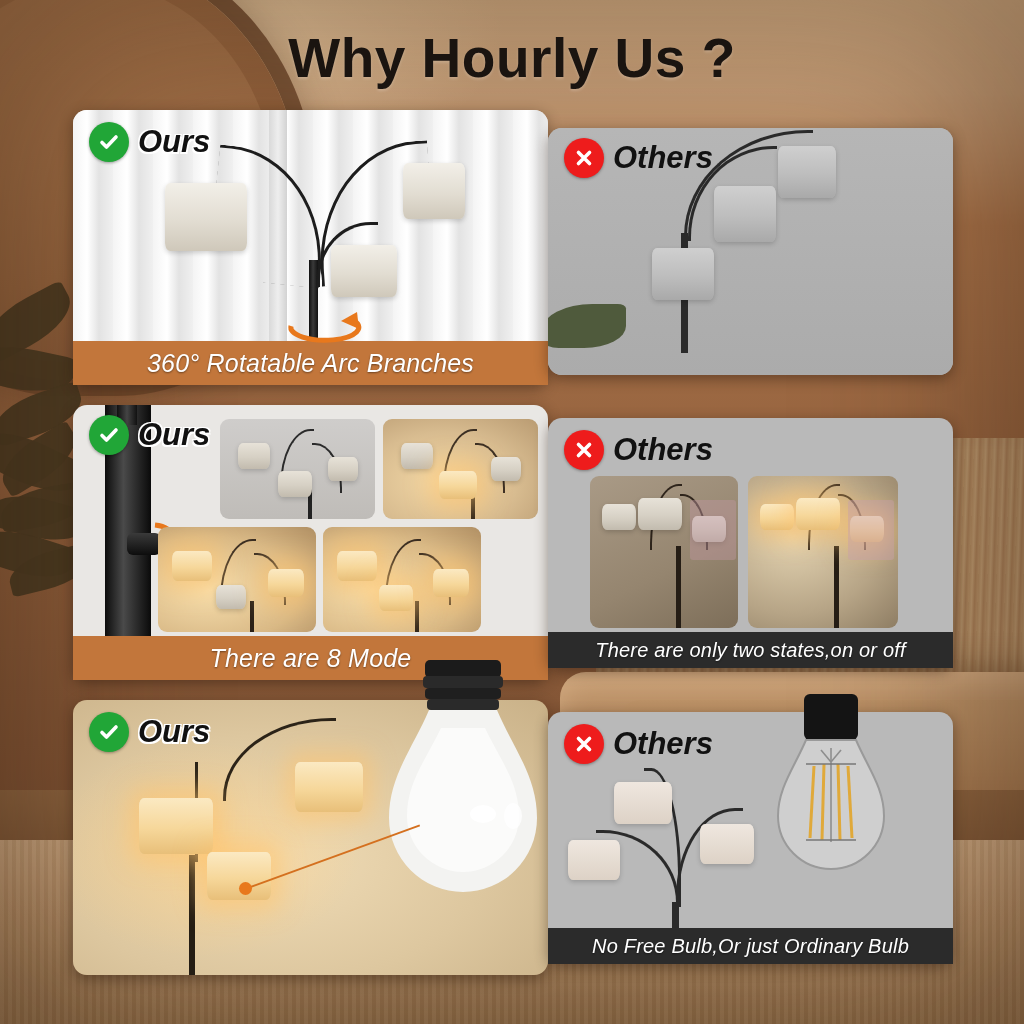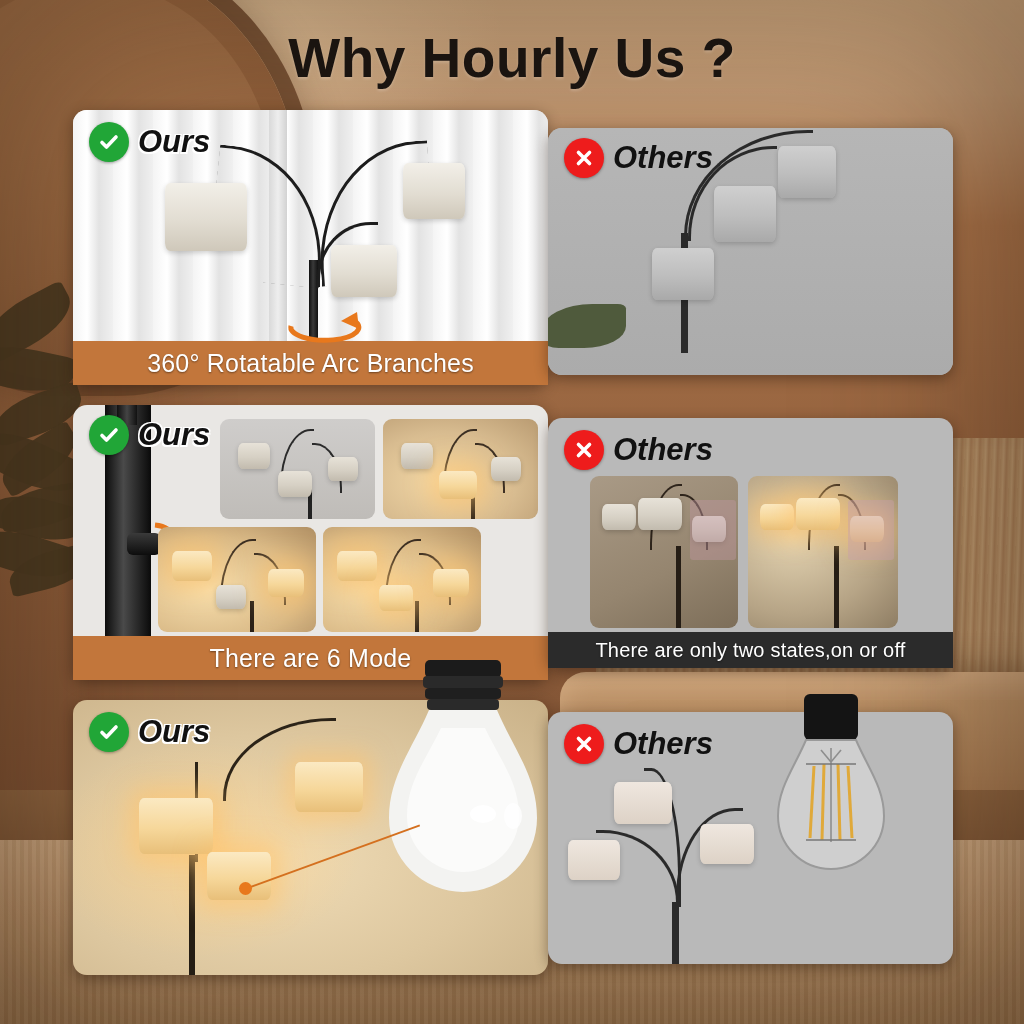--- a/index.html
+++ b/index.html
@@ -60,21 +60,21 @@
         box-shadow:0 4px 14px rgba(40,22,10,.45);}
   .card .clip{position:absolute;inset:0;border-radius:14px;overflow:hidden;}
 
   .ours{background:#e9e7e4;}
   .others{background:#b9b9b9;}
 
   
   .caption{position:absolute;left:0;bottom:0;width:100%;
     display:flex;align-items:center;justify-content:center;
     color:#fff;font-size:23px;letter-spacing:.2px;
-    text-shadow:0 1px 2px rgba(0,0,0,.45);}
+    text-shadow:0 1px 2px rgba(0,0,0,.45);font-style:italic;}
   .cap-ours{background:#c2763b;height:44px;font-size:25px;}
   .cap-others{background:#2b2b2b;height:36px;font-size:20px;}
 
   
   .badge{position:absolute;display:flex;align-items:center;gap:9px;z-index:6;}
   .bdot{width:40px;height:40px;border-radius:50%;display:flex;align-items:center;
         justify-content:center;box-shadow:0 1px 3px rgba(0,0,0,.35);}
   .bdot.ok{background:#21a637;}
   .bdot.no{background:#ee1c1c;}
   .blabel{font-size:31px;font-weight:bold;font-style:italic;color:#111;
@@ -248,21 +248,21 @@
   </div>
   <div class="badge" style="left:16px;top:10px;">
     <span class="bdot ok">
       <svg width="24" height="24" viewBox="0 0 24 24">
           <path d="M5 12.5l4.5 4.5L19 7" fill="none" stroke="#fff" stroke-width="3.6" stroke-linecap="round" stroke-linejoin="round"></path>
         </svg>
     </span>
     <span class="blabel">Ours</span>
   </div>
   <div class="caption cap-ours">
-    <span>There are 6 Mode</span>
+    <span>There are 8 Mode</span>
   </div>
 </div>
 
 <div class="card others" style="left:548px;top:418px;width:405px;height:250px;">
   <div class="clip">
     <div class="thumb tw-room" style="left:42px;top:58px;width:148px;height:152px;">
       <div class="arm" style="left:60px;top:8px;width:30px;height:64px;border-left:2px solid #2e241b;border-top:2px solid #2e241b;border-radius:90% 0 0 0;"></div>
       <div class="arm" style="left:90px;top:18px;width:26px;height:54px;border-left:none;border-top:2px solid #2e241b;border-right:2px solid #2e241b;border-radius:0 90% 0 0;"></div>
       <div class="pole" style="left:86px;top:70px;width:5px;height:82px;background:#251d15;"></div>
       <div class="shade dim" style="left:12px;top:28px;width:34px;height:26px;"></div>
@@ -360,13 +360,16 @@
   </svg>
 
   <div class="badge" style="left:16px;top:12px;">
     <span class="bdot no">
       <svg width="24" height="24" viewBox="0 0 24 24">
           <path d="M6.5 6.5l11 11M17.5 6.5l-11 11" fill="none" stroke="#fff" stroke-width="3.6" stroke-linecap="round"></path>
         </svg>
     </span>
     <span class="blabel plain">Others</span>
   </div>
+  <div class="caption cap-others" style="z-index:9;">
+    <span>No Free Bulb,Or just Ordinary Bulb</span>
+  </div>
 </div>
 
 </body></html>

